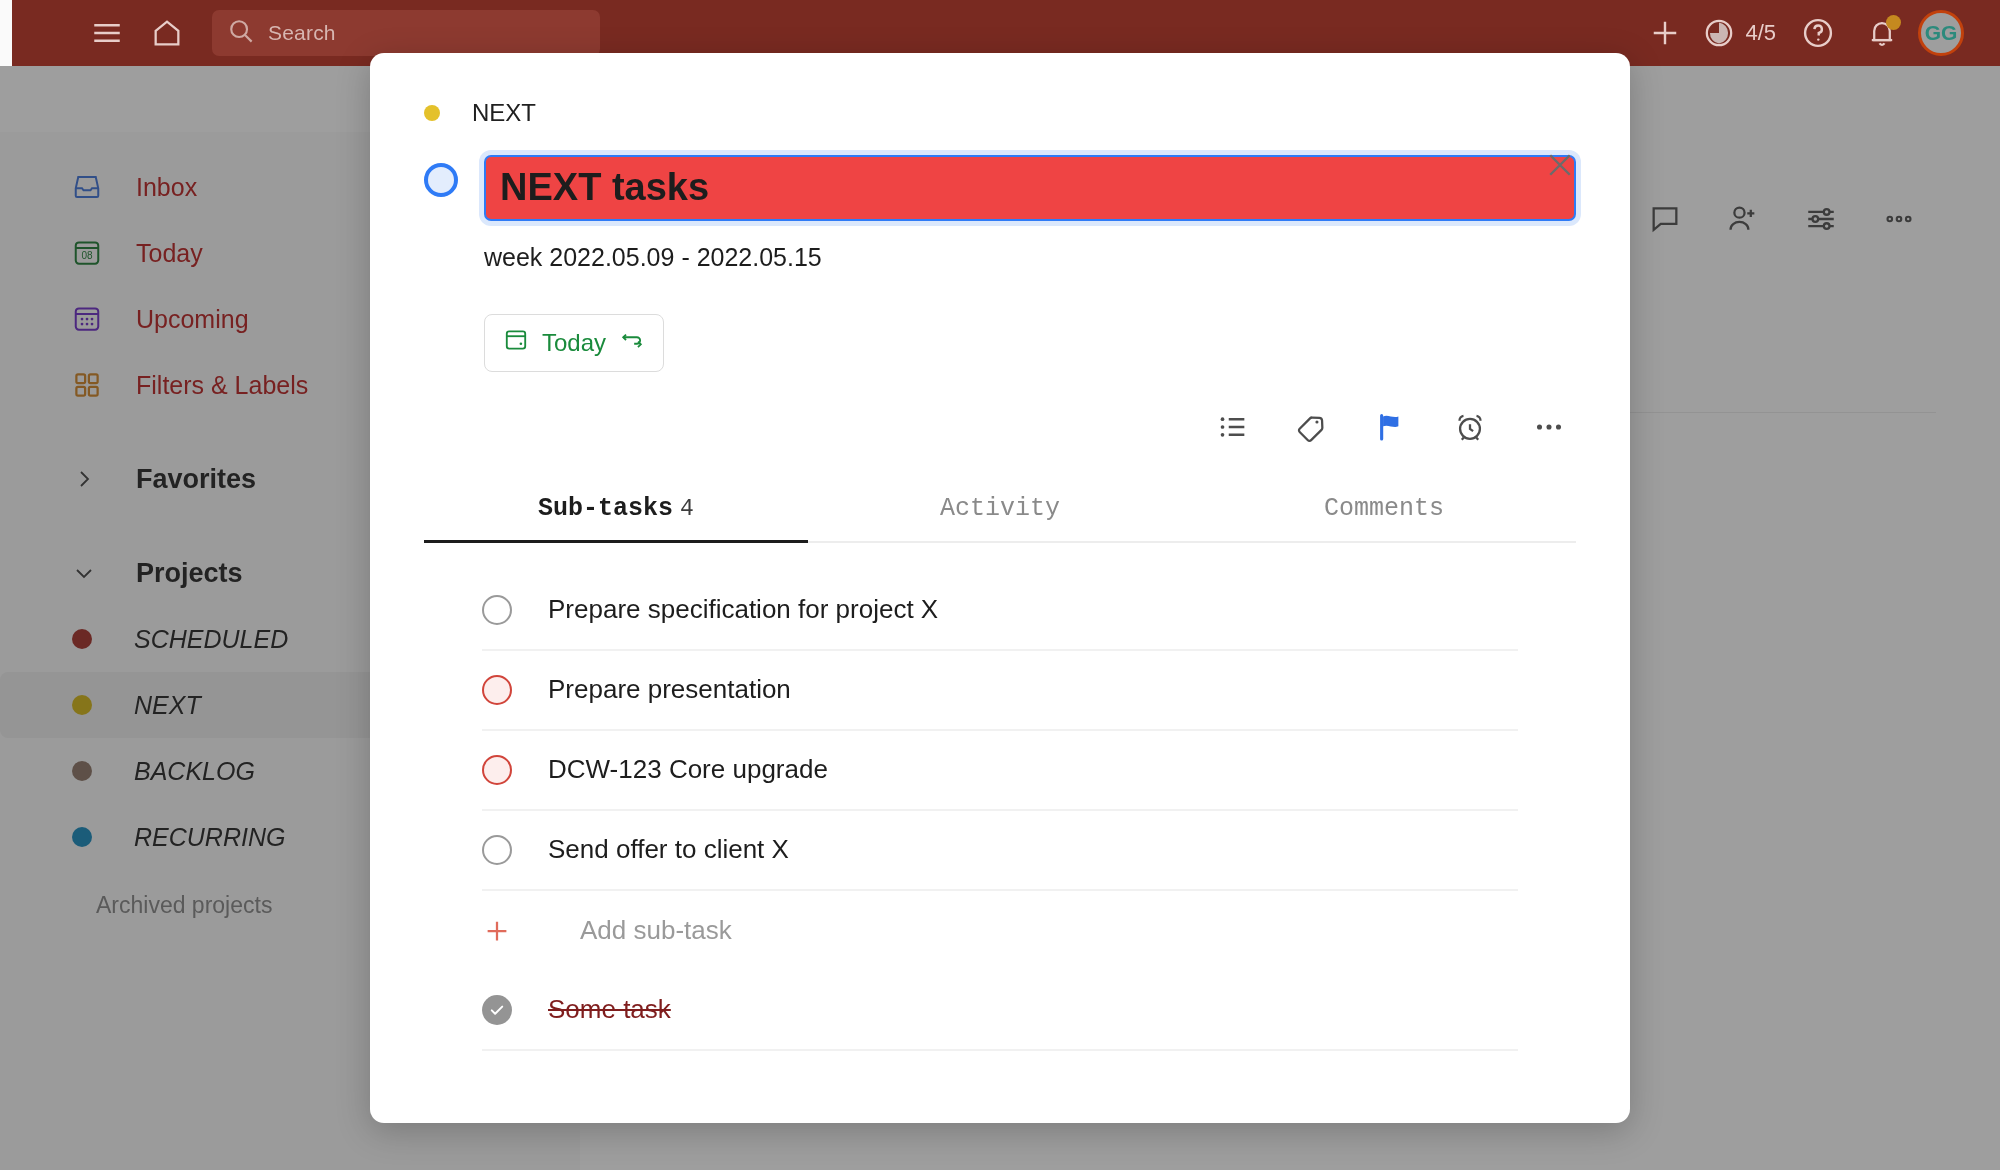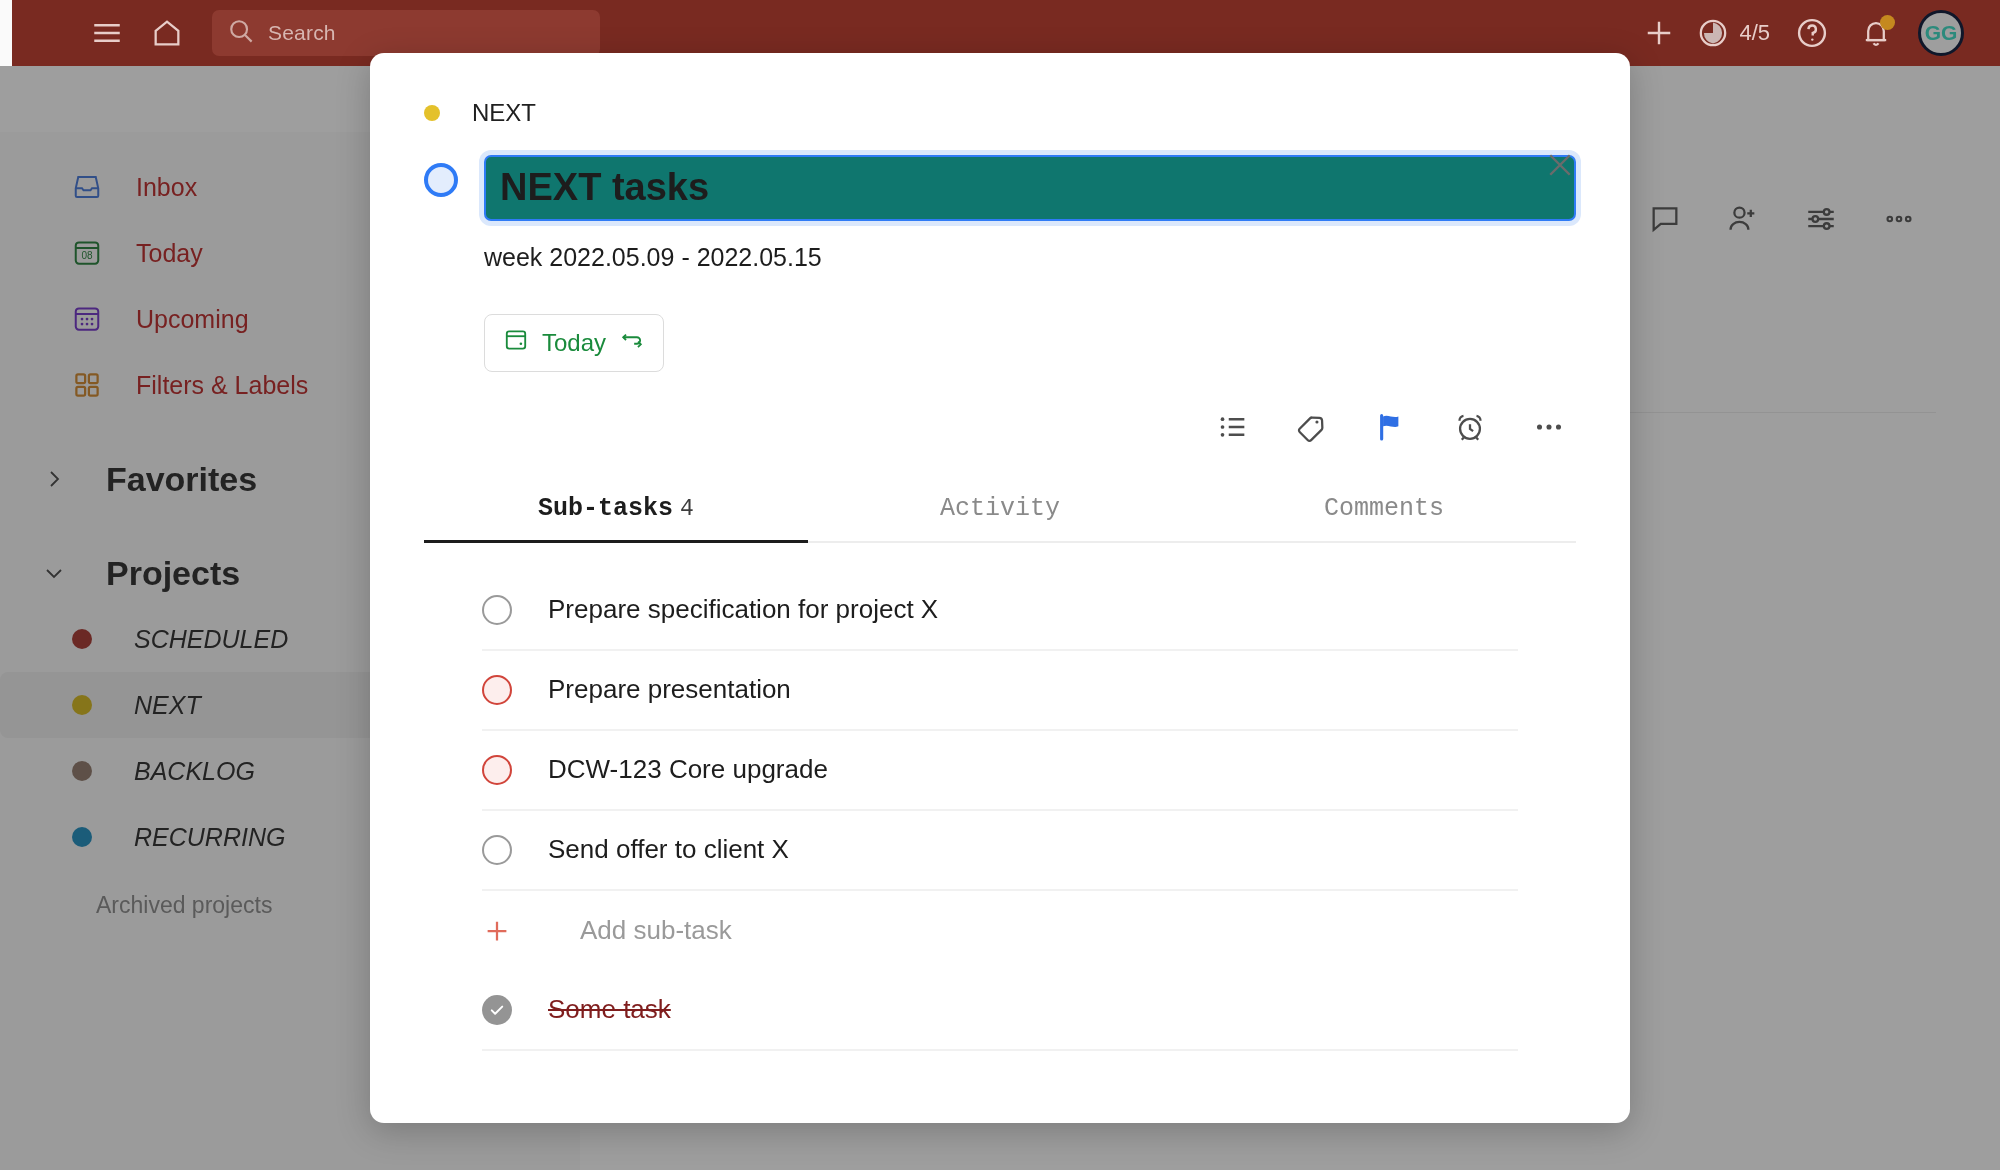--- a/index.html
+++ b/index.html
@@ -49,44 +49,44 @@
     margin-left: 4px; margin-right: 10px;
   }
   .bell-wrap { position: relative; }
   .bell-dot {
     position: absolute; top: 7px; right: 13px;
     width: 15px; height: 15px; border-radius: 50%;
     background: #c5891f;
   }
   .avatar {
     width: 46px; height: 46px; border-radius: 50%;
-    background: #9e9e9e; border: 3px solid #0f172a;
+    background: #9e9e9e; border: 3px solid #c2410c;
     display: flex; align-items: center; justify-content: center;
     color: #2b8a7c; font-size: 21px; font-weight: 700;
-    margin-left: 10px;
+    margin-left: 4px;
   }
 
   
   .bg-layer { position: absolute; top: 66px; left: 0; width: 2000px; height: 1104px; background: #fff; }
   .sidebar {
     position: absolute; top: 66px; left: 0;
     width: 580px; height: 1104px;
     background: #fafafa;
   }
   .nav-item {
     display: flex; align-items: center;
     height: 66px; padding-left: 72px;
     font-size: 25px; color: #b91c1c;
   }
   .nav-icon { width: 40px; display: flex; align-items: center; justify-content: flex-start; flex:none; }
   .nav-label { margin-left: 24px; }
   .section-head {
     display: flex; align-items: center;
-    height: 66px; padding-left: 42px;
-    font-size: 34px; font-weight: 700; color: #202020;
+    height: 66px; padding-left: 72px;
+    font-size: 27px; font-weight: 700; color: #202020;
     margin-top: 28px;
   }
   .section-head .chev { width: 40px; color: #4b4b4b; display:flex; align-items:center;}
   .section-head .s-label { margin-left: 24px; }
   .proj-item {
     display: flex; align-items: center;
     height: 66px; padding-left: 72px;
     font-size: 25px; color: #202020;
     border-radius: 8px; margin-right: 40px;
   }
@@ -149,21 +149,21 @@
     border: 4px solid #2f7bf6; background: #e3edfd;
     flex: none; margin-top: 8px;
   }
   .title-field {
     margin-left: 26px; flex: 1;
     border: 2px solid #2f7bf6;
     border-radius: 7px;
     box-shadow: 0 0 0 5px #dbe8fc;
     padding: 9px 14px;
     font-size: 38px; font-weight: 700; color: #1d1d1d;
-    background: #0f766e;
+    background: #ef4444;
     line-height: 1.15;
   }
   .description {
     margin-left: 60px; margin-top: 22px;
     font-size: 25px; color: #1d1d1d;
   }
 
   .chip-row { margin-left: 60px; margin-top: 42px; }
   .date-chip {
     display: inline-flex; align-items: center; gap: 13px;

